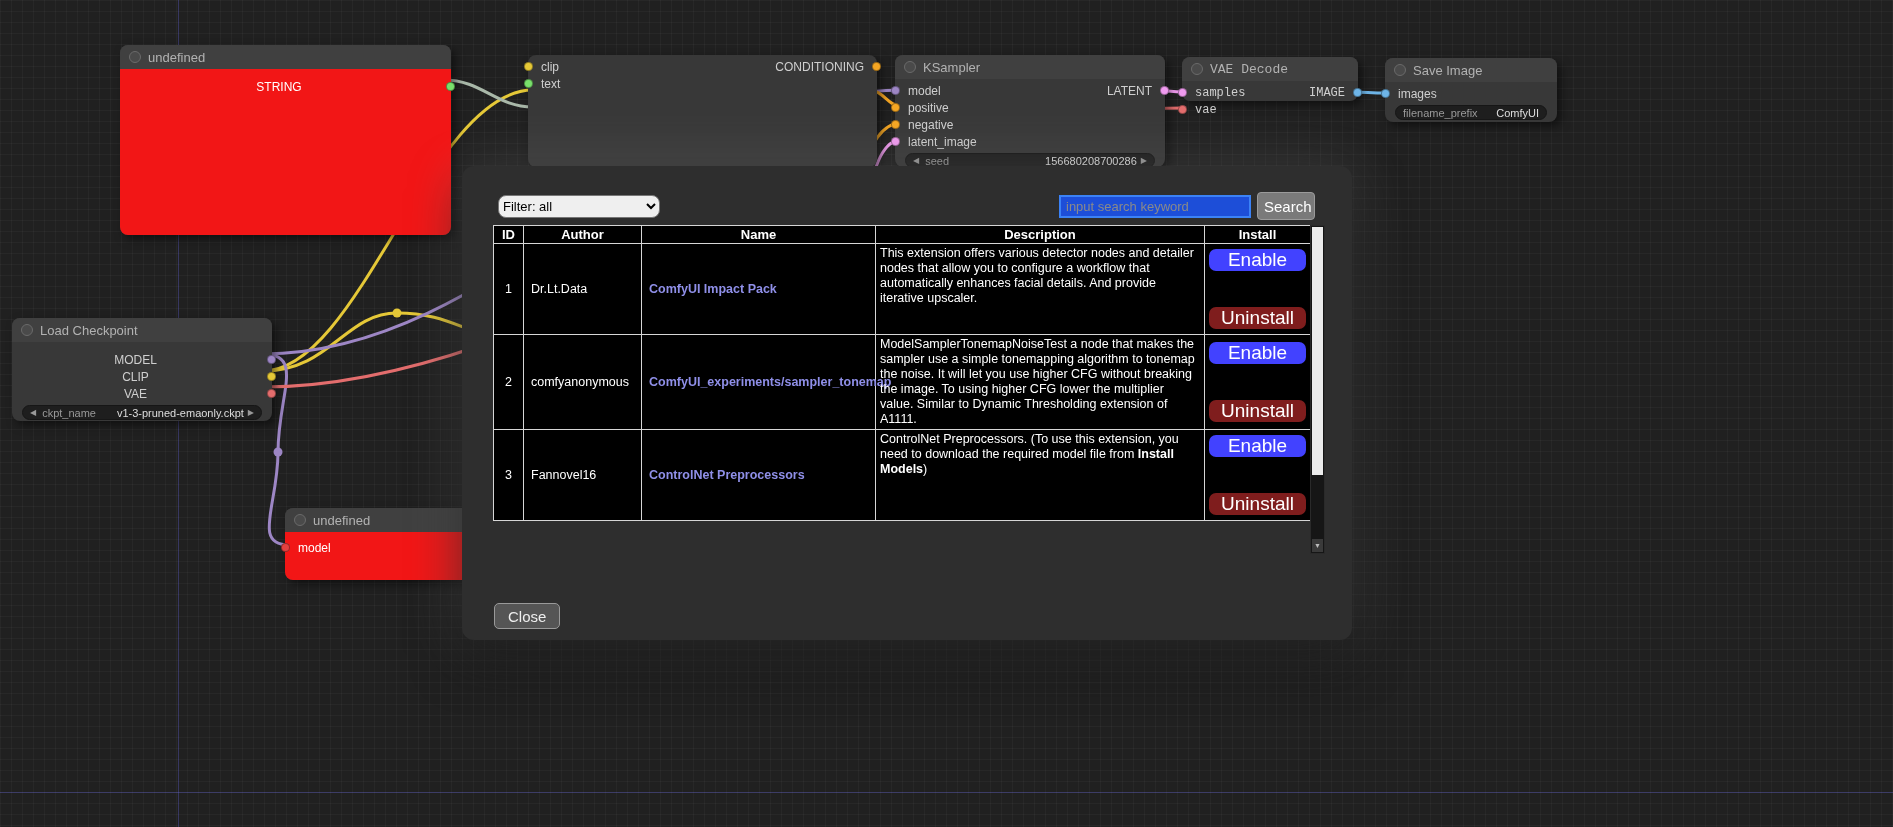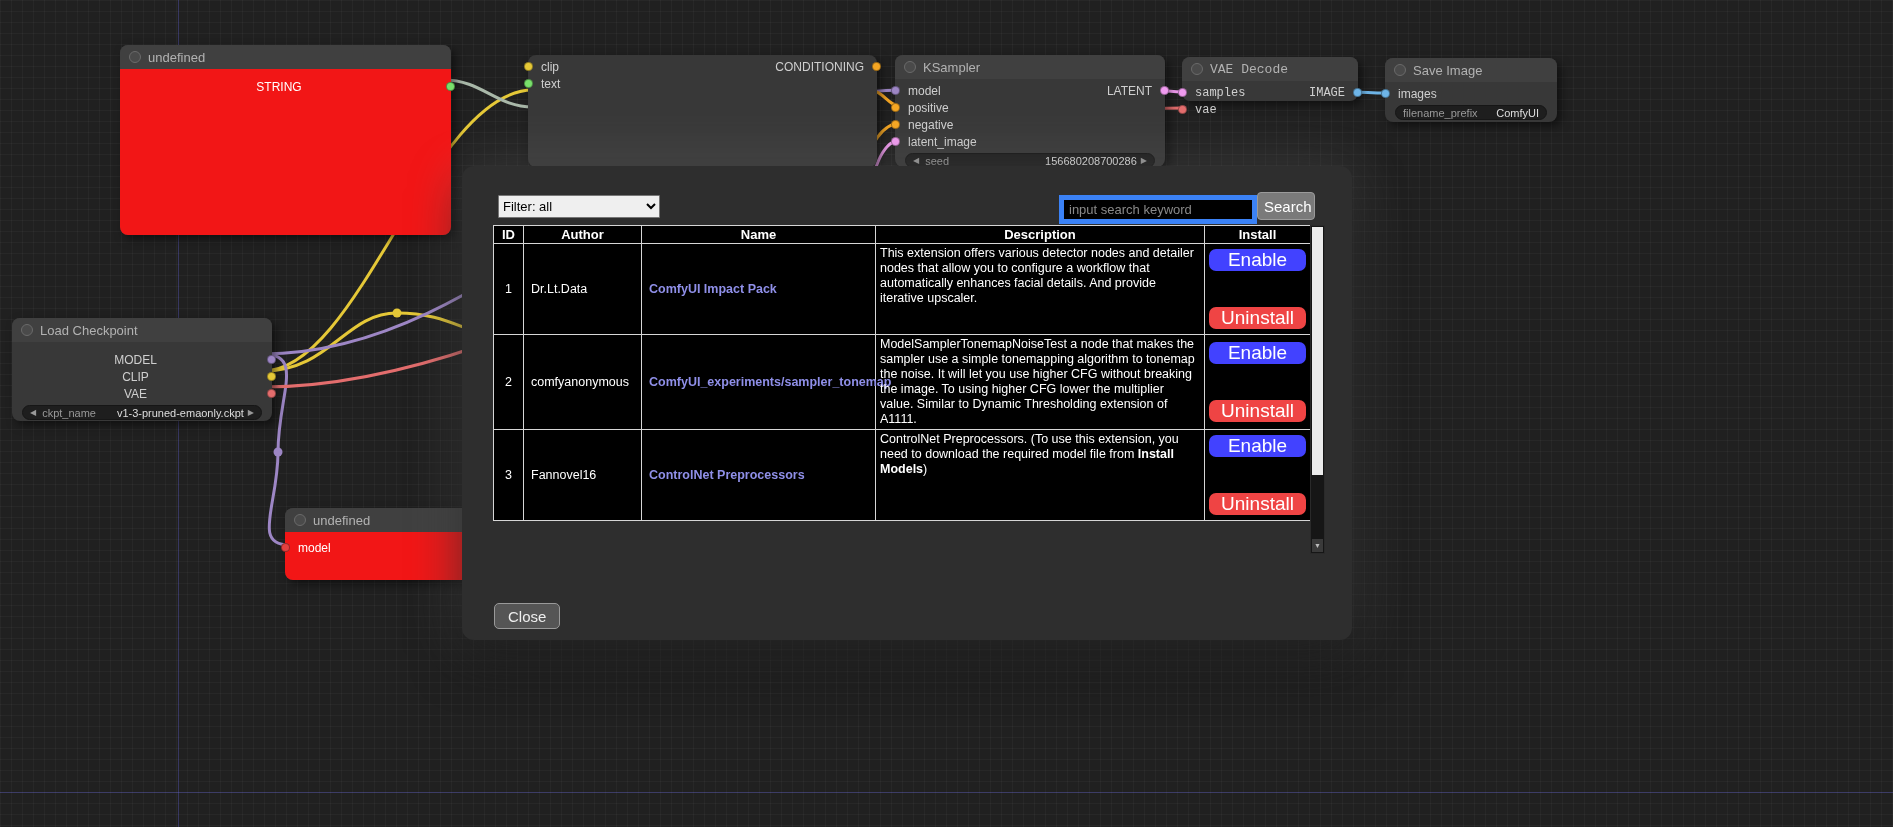--- a/index.html
+++ b/index.html
@@ -53,25 +53,25 @@
   .widget .spacer { flex:1; }
 
   
   .modal {
     position:absolute; left:462px; top:166px; width:890px; height:474px; z-index:10;
     background:#2e2e2e; border-radius:12px;
     box-shadow:0 0 55px 8px rgba(255,255,255,0.13), 0 18px 50px rgba(0,0,0,0.65);
   }
   .filter-select {
     position:absolute; left:36px; top:29px; width:162px; height:23px;
-    font-size:13px; font-family:"Liberation Sans", sans-serif; border-radius:1px;
+    font-size:13px; font-family:"Liberation Sans", sans-serif; border-radius:8px;
   }
   .search-input {
     position:absolute; left:597px; top:29px; width:178px; height:17px;
-    background:#000000; border:5px solid #3b82f6; color:#ccc; font-size:13px;
+    background:#1d4ed8; border:2px solid #3b82f6; color:#ccc; font-size:13px;
     padding:1px 5px; font-family:"Liberation Sans", sans-serif;
   }
   .search-input::placeholder { color:#8a8a8a; }
   .search-btn {
     position:absolute; left:795px; top:26px; width:58px; height:28px;
     background:#7a7a7a; border:1px solid #9a9a9a; border-radius:4px;
     color:#fff; font-size:15px; font-family:"Liberation Sans", sans-serif; cursor:pointer;
   }
   table.ext-table {
     position:absolute; left:31px; top:59px; width:817px;
@@ -86,21 +86,21 @@
   td.c-desc { padding:2px 4px; vertical-align:top; line-height:15px; }
   td.c-install { text-align:center; vertical-align:middle; padding:2px 0; }
   .name-link { color:#8f8fe8; font-weight:bold; text-decoration:none; cursor:pointer; }
   .bold { font-weight:bold; }
   .btn-enable, .btn-uninstall {
     display:block; width:97px; height:22px; margin:3px auto; border:none;
     border-radius:7px; color:#fff; font-size:19px; cursor:pointer;
     font-family:Liberation Sans, sans-serif; line-height:20px; padding:0;
   }
   .btn-enable { background:#4242ff; }
-  .btn-uninstall { background:#ef4444;margin-top:36px; }
+  .btn-uninstall { background:#7f1d1d;margin-top:36px; }
   .scrollbar {
     position:absolute; left:848px; top:59px; width:15px; height:329px;
     background:#161616; border:1px solid #2a2a2a; box-sizing:border-box;
   }
   .scroll-thumb { position:absolute; left:1px; top:1px; width:11px; height:248px; background:#ececec; }
   .scroll-down-btn {
     position:absolute; left:1px; bottom:1px; width:11px; height:13px; background:#3a3a3a;
     color:#bbb; font-size:7px; text-align:center; line-height:13px; cursor:pointer;
   }
   .close-btn {

